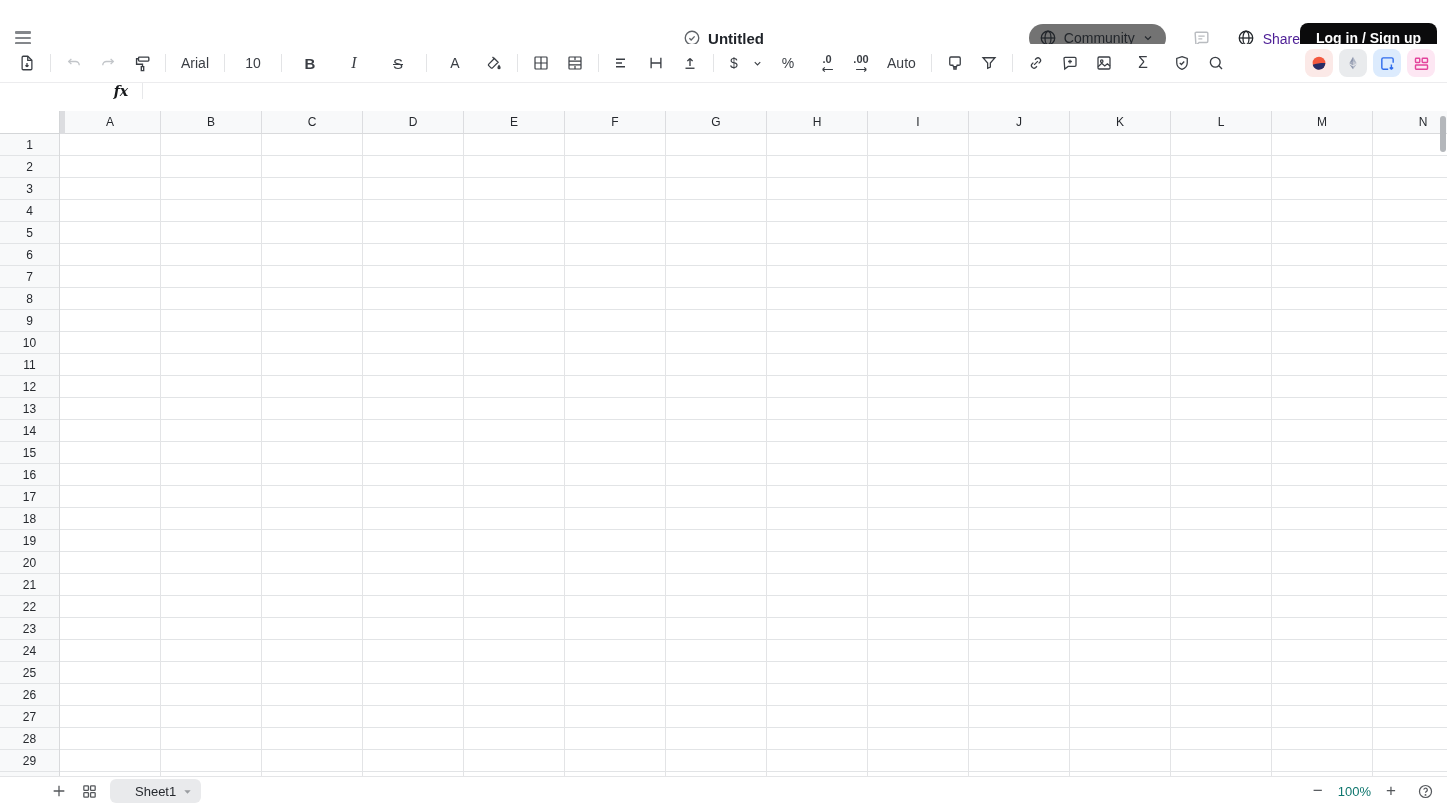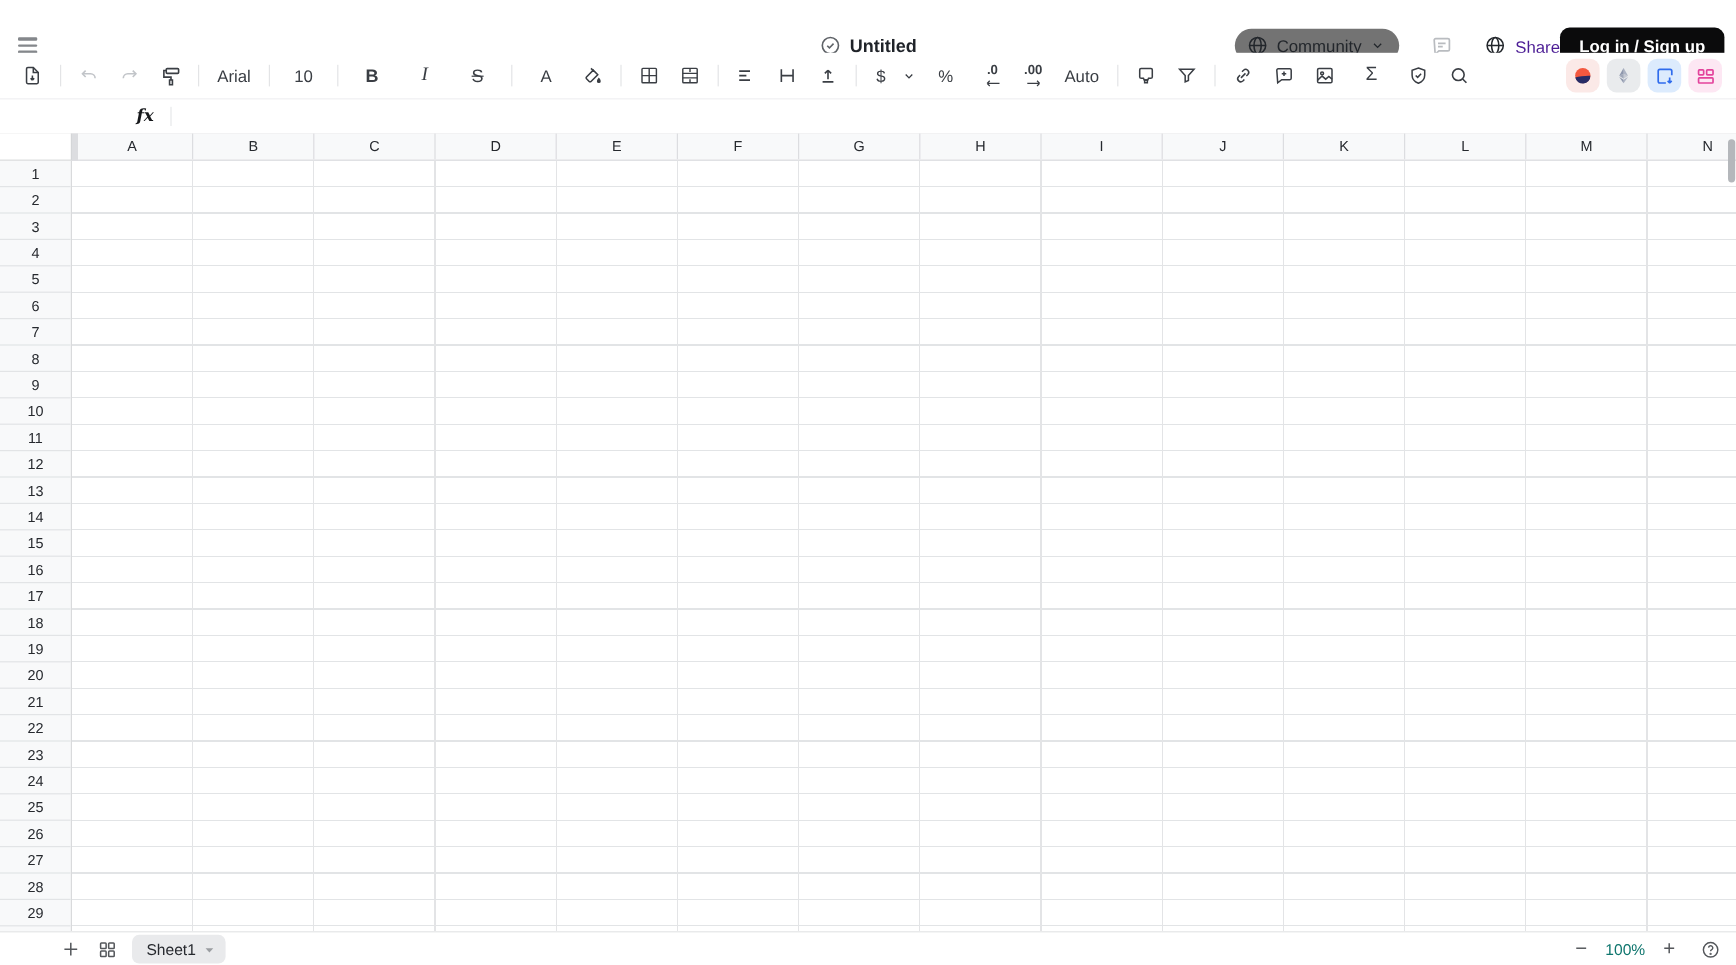--- a/index.html
+++ b/index.html
@@ -37,21 +37,21 @@
   #tb-italic{font-style:italic;font-family:"Liberation Serif",serif;font-size:16px}
   #tb-strike{text-decoration:line-through;font-size:15px}
   #tb-sigma{font-size:16px}
   .decdigits{font-size:11px;font-weight:600;letter-spacing:0}
   #tb-right{margin-left:auto;display:flex;gap:6px;padding-right:12px}
   .plug{width:28px;height:28px;border-radius:8px;display:flex;align-items:center;
     justify-content:center;cursor:pointer}
 
   
   #fbar{position:absolute;left:0;top:83px;width:1447px;height:28px;background:#fff;
-    border-bottom:1px solid #737373;display:flex;align-items:center}
+    border-bottom:1px solid #737373;display:flex;align-items:flex-start}
   #namebox{width:99px;border-right:1px solid #e7e8ea;cursor:text}
   #fxcell{width:42px;border-right:1px solid #e7e8ea;display:flex;align-items:center;
     justify-content:center;font-family:"DejaVu Serif",serif;font-style:italic;
     font-weight:600;font-size:14px;color:#16181b}
   #finput{flex:1;cursor:text}
 
   
   #grid{position:absolute;left:0;top:111px;width:1447px;height:665px;overflow:hidden;background:#fff}
   #corner{position:absolute;left:0;top:0;width:60px;height:23px;background:#fff;
     border-right:1px solid #d4d6d8;border-bottom:1px solid #d4d6d8;box-sizing:border-box;cursor:pointer}
@@ -72,21 +72,21 @@
     background:#b4b7bb;cursor:pointer}
 
   
   #footer{position:absolute;left:0;top:776px;width:1447px;height:28px;background:#fff;
     border-top:1px solid #e4e5e7;display:flex;align-items:center}
   .f-ic{width:24px;height:24px;display:flex;align-items:center;justify-content:center;
     color:#54575b;cursor:pointer}
   #add-sheet{margin-left:47px;font-size:19px;font-weight:400}
   #all-sheets{margin-left:6px}
   #sheet-tab{margin-left:9px;height:24px;border-radius:6px;background:#e9eaec;display:flex;
-    align-items:center;gap:6px;padding:0 8px 0 12px;font-size:13px;color:#26292e;cursor:pointer}
+    align-items:center;gap:6px;padding:0 8px 0 25px;font-size:13px;color:#26292e;cursor:pointer}
   #sheet-tab .chev{color:#9a9da1}
   #footer-right{margin-left:auto;display:flex;align-items:center;padding-right:10px}
   #zoom-out,#zoom-in{font-size:17px;color:#54575b;width:24px;text-align:center;cursor:pointer}
   #zoom-level{font-size:13px;color:#0f766e;margin:15px 8px;cursor:pointer}
   #help-btn{margin-left:10px}
 </style>
 </head>
 <body>
 
 <div id="header">

